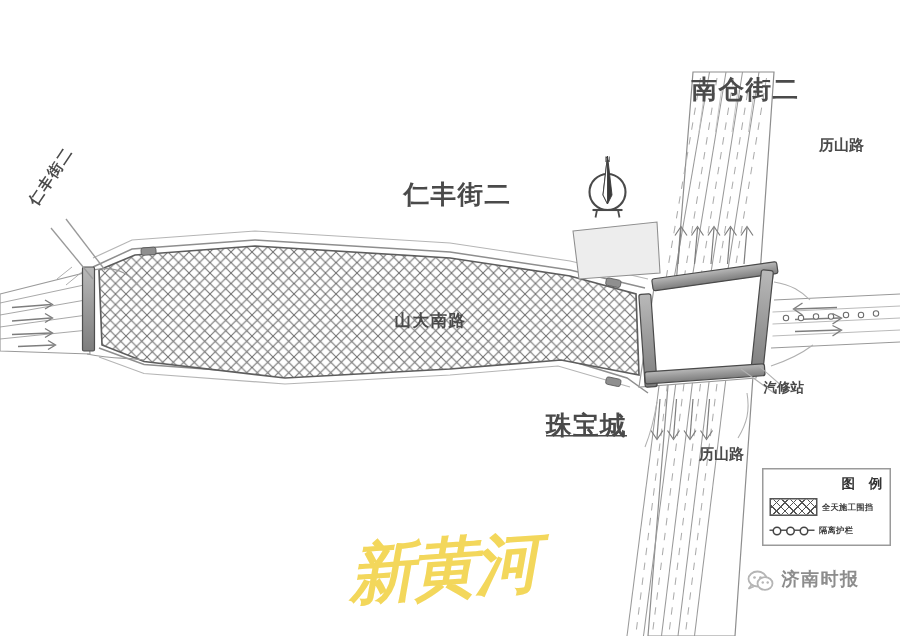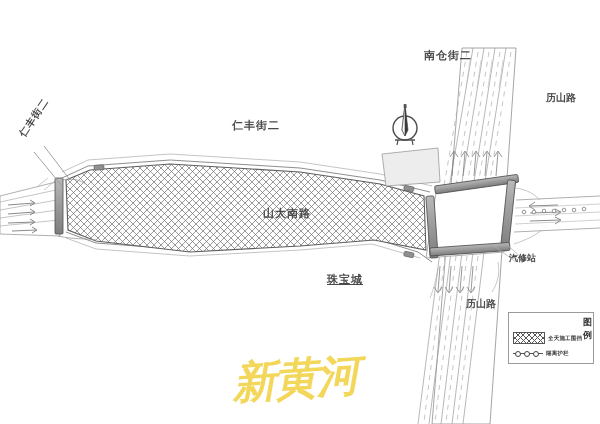--- a/index.html
+++ b/index.html
@@ -13,21 +13,21 @@
   #map-root{position:absolute;inset:0;width:600px;height:424px;}
   svg{display:block;}
 
   .lbl{
     position:absolute;
     font-family:"DejaVu Sans","Liberation Sans",sans-serif;
     color:#3a3a3a;
     white-space:nowrap;
     user-select:none;
   }
-  .lbl-place{font-size:11px;font-weight:700;letter-spacing:1px;color:#4a4a4a;}
+  .lbl-place{font-size:17px;font-weight:700;letter-spacing:1px;color:#4a4a4a;margin-left:37px;}
   .lbl-road{font-size:11px;font-weight:700;letter-spacing:1px;color:#4a4a4a;}
   .lbl-vert{font-size:10px;font-weight:700;line-height:1.18;text-align:center;color:#4a4a4a;padding-left:46px;}
   .lbl-small{font-size:9px;font-weight:700;color:#4a4a4a;}
 
   #st-renfeng{
     left:16px;top:132px;
     transform:rotate(-56deg);
     transform-origin:left top;
     font-size:10px;font-weight:700;letter-spacing:1px;
     color:#4a4a4a;
@@ -35,21 +35,21 @@
 
   
   #legend{
     position:absolute;left:508px;top:312px;
     width:86px;height:52px;
     border:1px solid #9a9a9a;
     background:#ffffff;
     box-sizing:border-box;
   }
   #legend-title{
-    position:absolute;left:30px;top:3px;
+    position:absolute;left:8px;top:3px;
     font-size:9px;font-weight:700;letter-spacing:3px;color:#333;padding-left:44px;
   }
   .leg-row{position:absolute;display:flex;align-items:center;gap:3px;}
   #leg-row-1{left:4px;top:19px;}
   #leg-row-2{left:4px;top:35px;}
   .leg-swatch-hatch{
     width:30px;height:10px;
     border:1px solid #555;
     background-color:#fff;
     background-image:
@@ -319,14 +319,26 @@
         <span class="leg-dot" style="left:2px;"></span>
         <span class="leg-dot" style="left:11px;"></span>
         <span class="leg-dot" style="left:20px;"></span>
       </div>
       <div class="leg-txt">隔离护栏</div>
     </div>
   </div>
 
   <div id="wm-xinhuanghe">新黄河</div>
 
+  <div id="brand">
+    <svg width="18" height="16">
+      <ellipse cx="7" cy="7" rx="6" ry="5" fill="none" stroke="#b5b5b5" stroke-width="1.2"></ellipse>
+      <circle cx="5" cy="6" r="0.9" fill="#b5b5b5"></circle>
+      <circle cx="9" cy="6" r="0.9" fill="#b5b5b5"></circle>
+      <path d="M3,11 L1,13.5 L4.5,12" fill="none" stroke="#b5b5b5" stroke-width="1.1"></path>
+      <ellipse cx="12" cy="10" rx="5" ry="4.2" fill="#ffffff" stroke="#b5b5b5" stroke-width="1.2"></ellipse>
+      <circle cx="10.5" cy="9.3" r="0.8" fill="#b5b5b5"></circle>
+      <circle cx="13.8" cy="9.3" r="0.8" fill="#b5b5b5"></circle>
+    </svg>
+    <div id="brand-text">济南时报</div>
+  </div>
 
 </div>
 
 </body></html>

